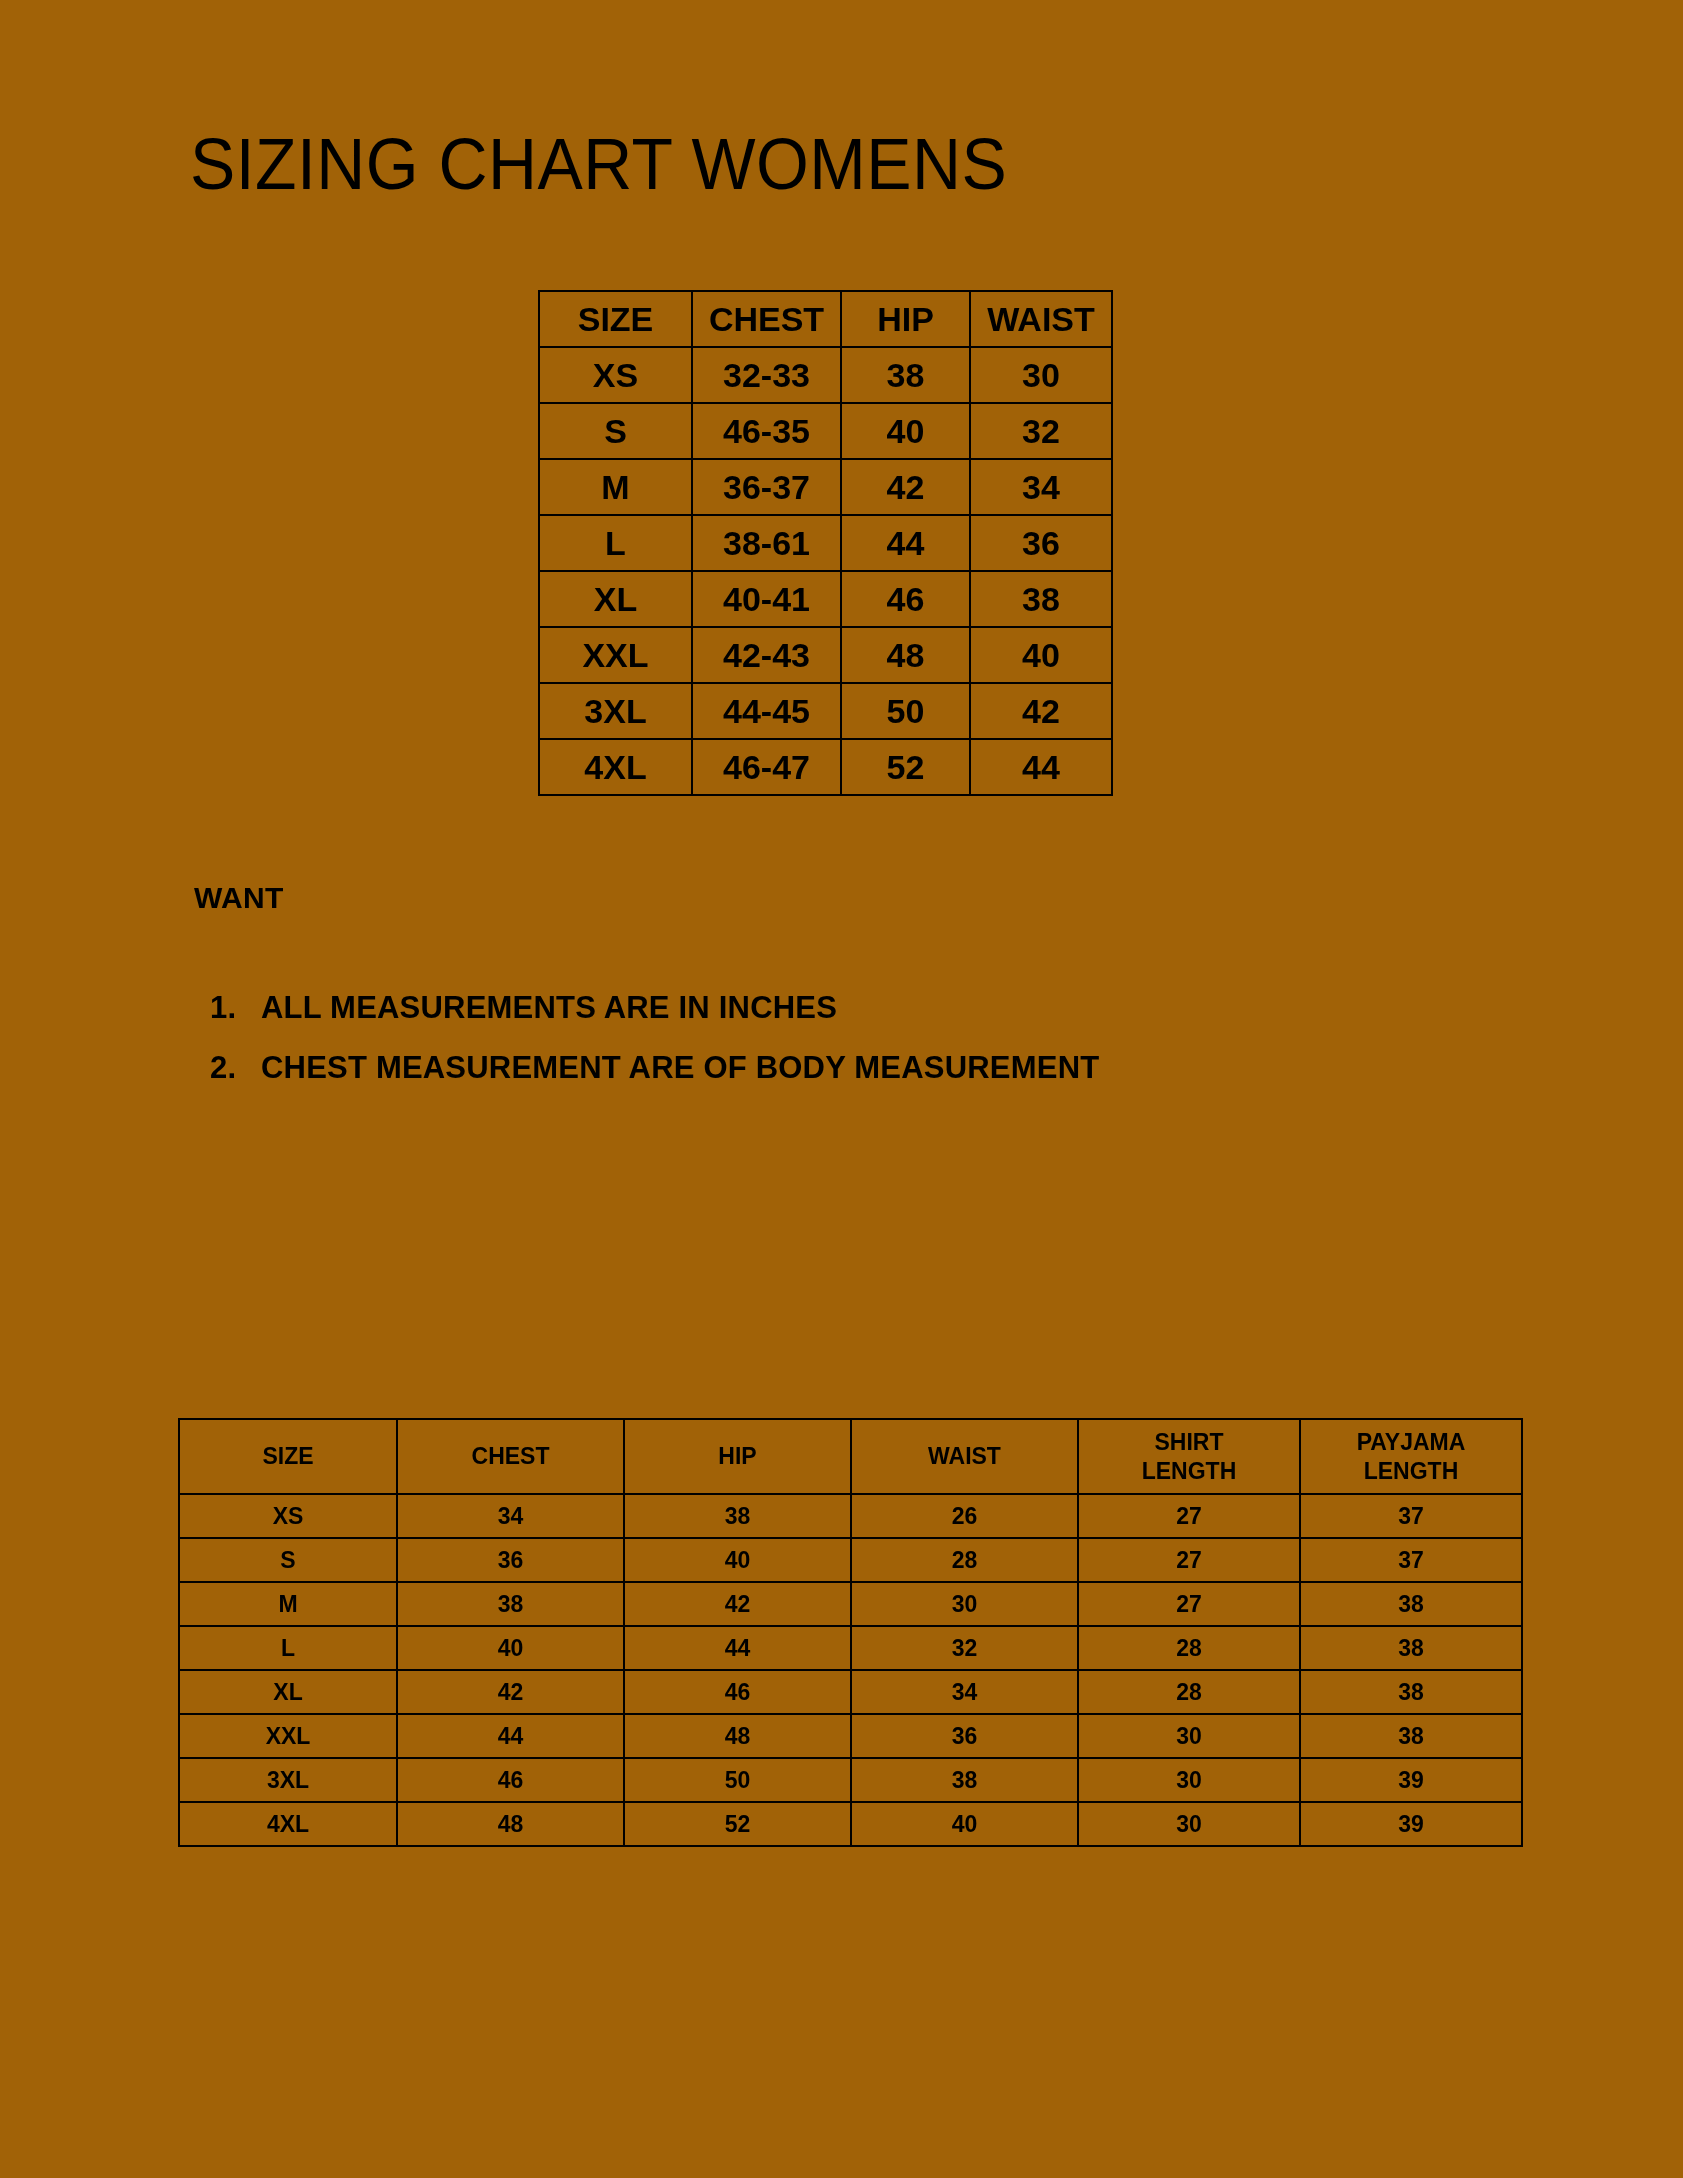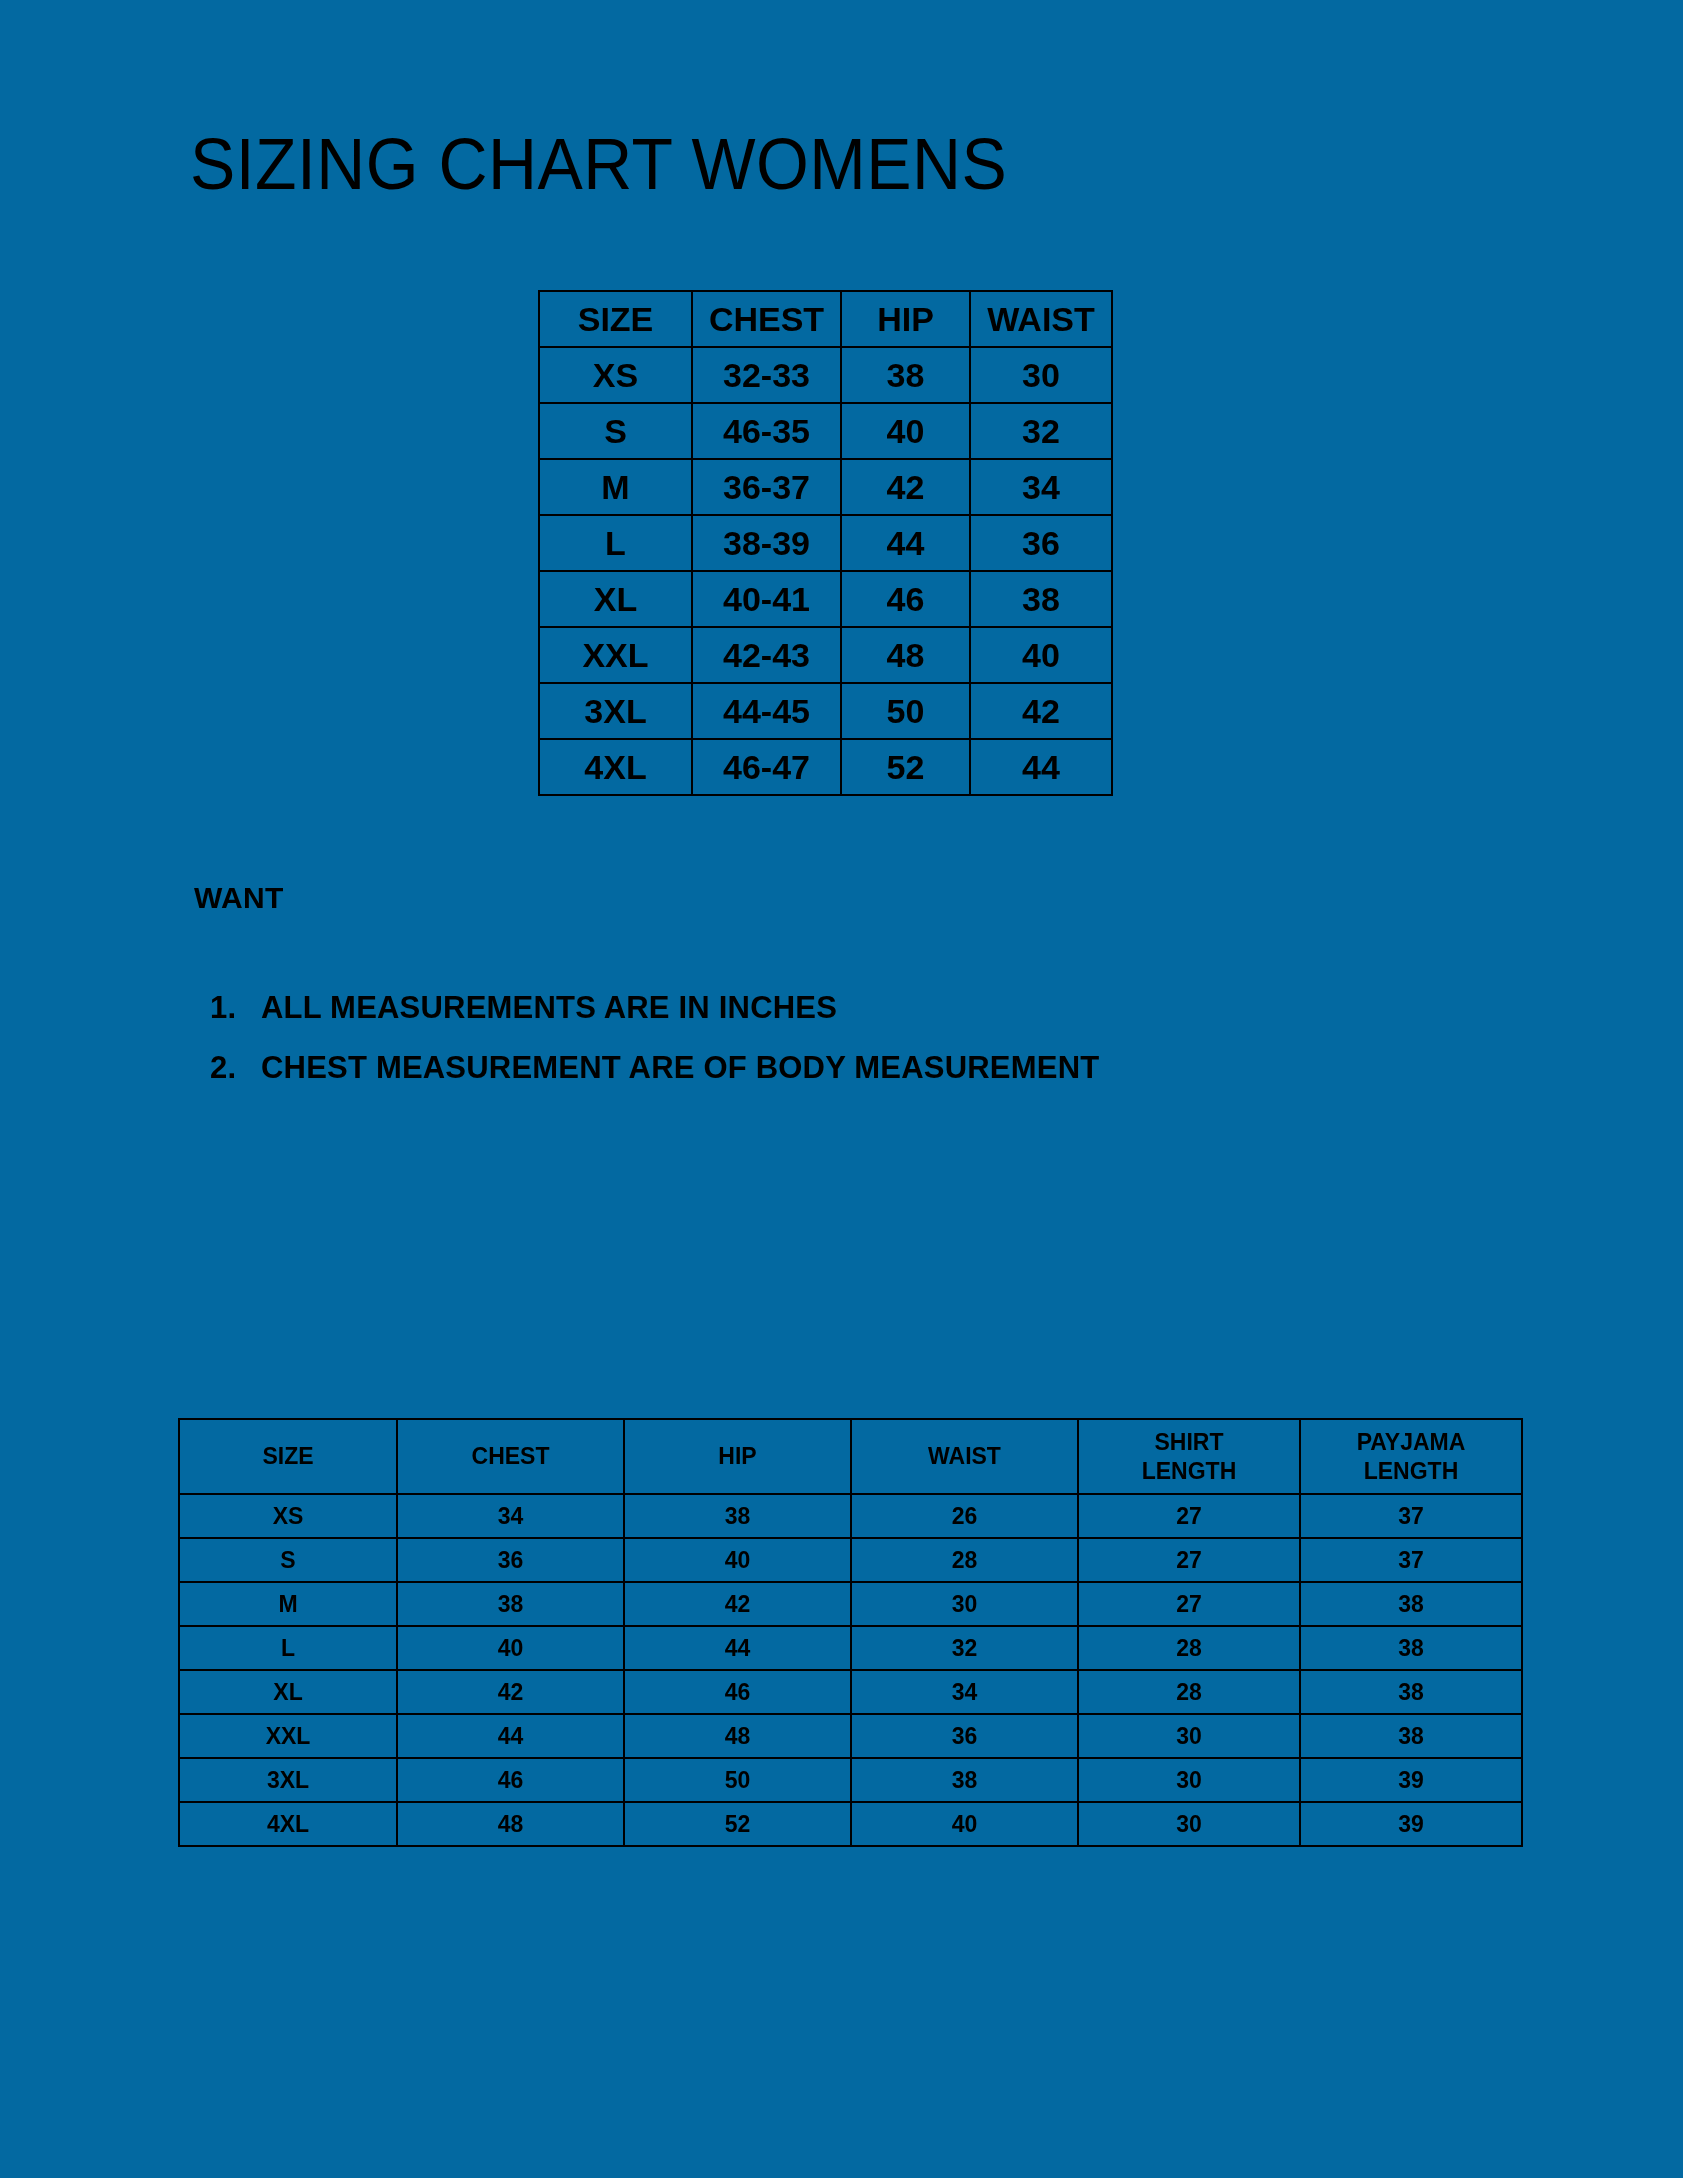--- a/index.html
+++ b/index.html
@@ -14,21 +14,21 @@
     color: #000000;
     position: relative;
     overflow: hidden;
   }
 
   .page {
     position: absolute;
     left: 0; top: 0;
     width: 1683px;
     height: 2178px;
-    background: #0369a1;
+    background: #a16207;
   }
 
   
   .doc-title {
     position: absolute;
     left: 190px;
     top: 127px;
     font-size: 73px;
     font-weight: 400;
     letter-spacing: 0.5px;
@@ -164,21 +164,21 @@
             <td class="c-waist">32</td>
           </tr>
           <tr>
             <td class="c-size">M</td>
             <td class="c-chest">36-37</td>
             <td class="c-hip">42</td>
             <td class="c-waist">34</td>
           </tr>
           <tr>
             <td class="c-size">L</td>
-            <td class="c-chest">38-39</td>
+            <td class="c-chest">38-61</td>
             <td class="c-hip">44</td>
             <td class="c-waist">36</td>
           </tr>
           <tr>
             <td class="c-size">XL</td>
             <td class="c-chest">40-41</td>
             <td class="c-hip">46</td>
             <td class="c-waist">38</td>
           </tr>
           <tr>

